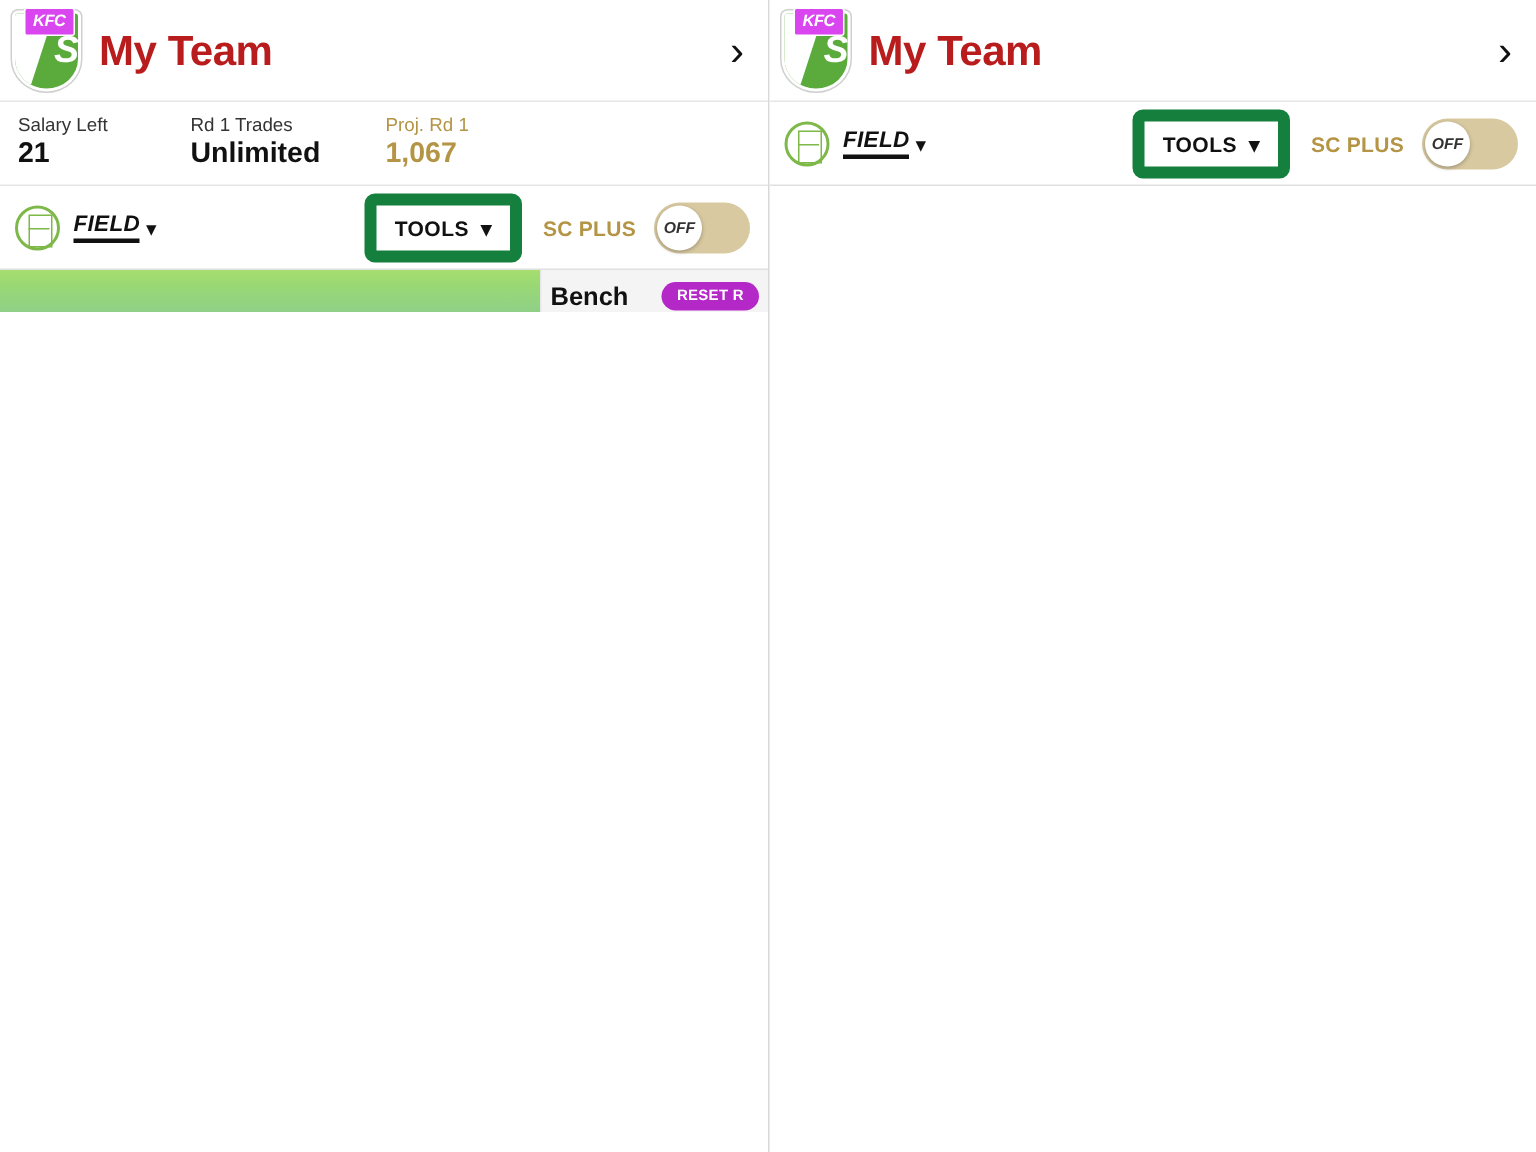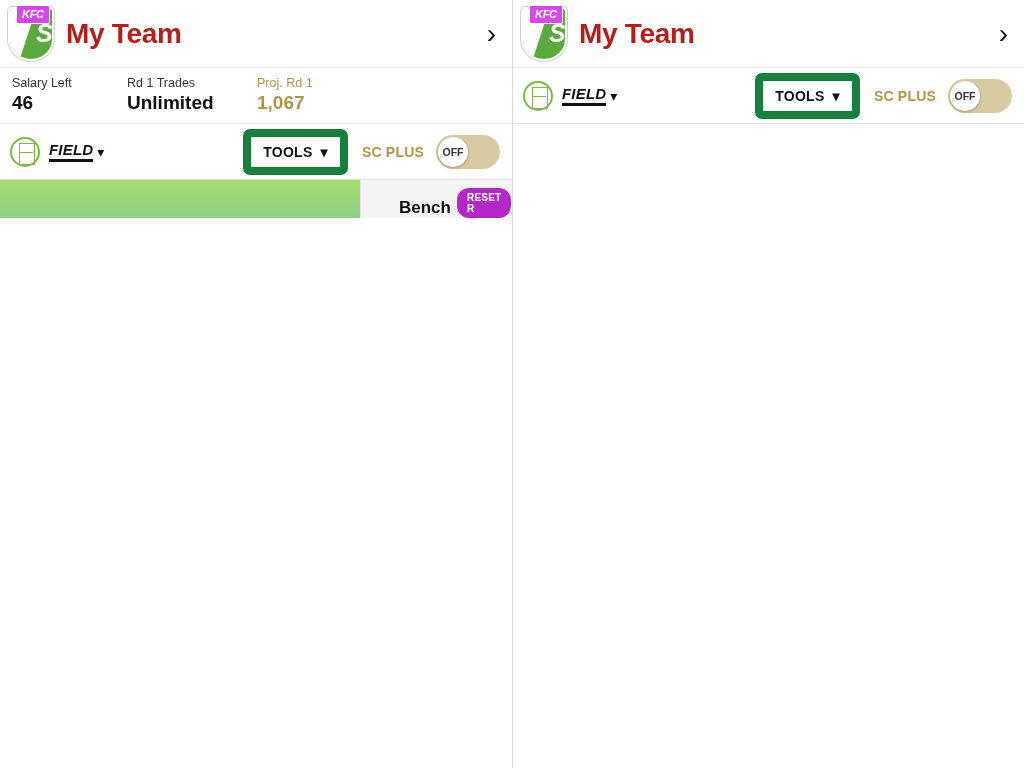--- a/index.html
+++ b/index.html
@@ -84,21 +84,21 @@
   }
   .cdown { margin-left: 4px; font-size: 14px; color:#111; }
   .tools-btn {
     margin-left: auto; border: 8px solid #15803d; border-radius: 7px;
     padding: 7px 12px; font-size: 14px; font-weight: 700; color: #111;
     display: flex; align-items: center; gap: 8px; background:#fff; letter-spacing:0.3px;
   }
   .scplus { margin-left: 14px; font-size: 14px; font-weight: 700; color: #b49445; letter-spacing:0.2px; }
   .toggle {
     margin-left: 12px; width: 64px; height: 34px; border-radius: 17px;
-    background: #d8c9a0; position: relative; flex: 0 0 auto;
+    background: #d8c9a0; position: relative; flex: 0 0 auto; font-style: italic;
   }
   .toggle .knob {
     position: absolute; left: 2px; top: 2px; width: 30px; height: 30px;
     border-radius: 50%; background: #fff; box-shadow: 0 1px 3px rgba(0,0,0,.28);
     display:flex; align-items:center; justify-content:center;
     font-size: 10.5px; font-weight: 700; color: #333;
   }
 
   
   .field-wrap { position: relative; flex: 1; display: flex; overflow: hidden; }
@@ -113,21 +113,21 @@
     flex: 0 0 auto;
   }
   .side-col {
     width: 151px; position: relative;
     background: rgba(255,255,255,0.09);
     border-left: 1px solid rgba(255,255,255,0.14);
     flex: 0 0 auto;
   }
 
   
-  .bench-hd { display: flex; align-items: flex-end; padding: 8px 6px 0 6px; gap: 6px; margin-left: 32px; }
+  .bench-hd { display: flex; align-items: flex-start; padding: 8px 6px 0 6px; gap: 6px; }
   .bench-hd .bt { font-size: 17px; font-weight: 700; color: #111; }
   .reset-btn {
     background: #b528c8; color: #fff; font-size: 10px; font-weight: 700;
     border-radius: 12px; padding: 4px 10px; margin-left: auto; letter-spacing:0.2px;
   }
 </style>
 </head>
 <body>
 
 <div class="screen">
@@ -141,21 +141,21 @@
         </div>
         <div class="kfc">KFC</div>
       </div>
       <div class="app-title">My Team</div>
       <div class="chev-right">›</div>
     </div>
 
     <div class="stats">
       <div class="stat s1">
         <span class="lbl">Salary Left</span>
-        <span class="val">46</span>
+        <span class="val">21</span>
       </div>
       <div class="stat s2">
         <span class="lbl">Rd 1 Trades</span>
         <span class="val">Unlimited</span>
       </div>
       <div class="stat gold">
         <span class="lbl">Proj. Rd 1</span>
         <span class="val">1,067</span>
       </div>
     </div>

